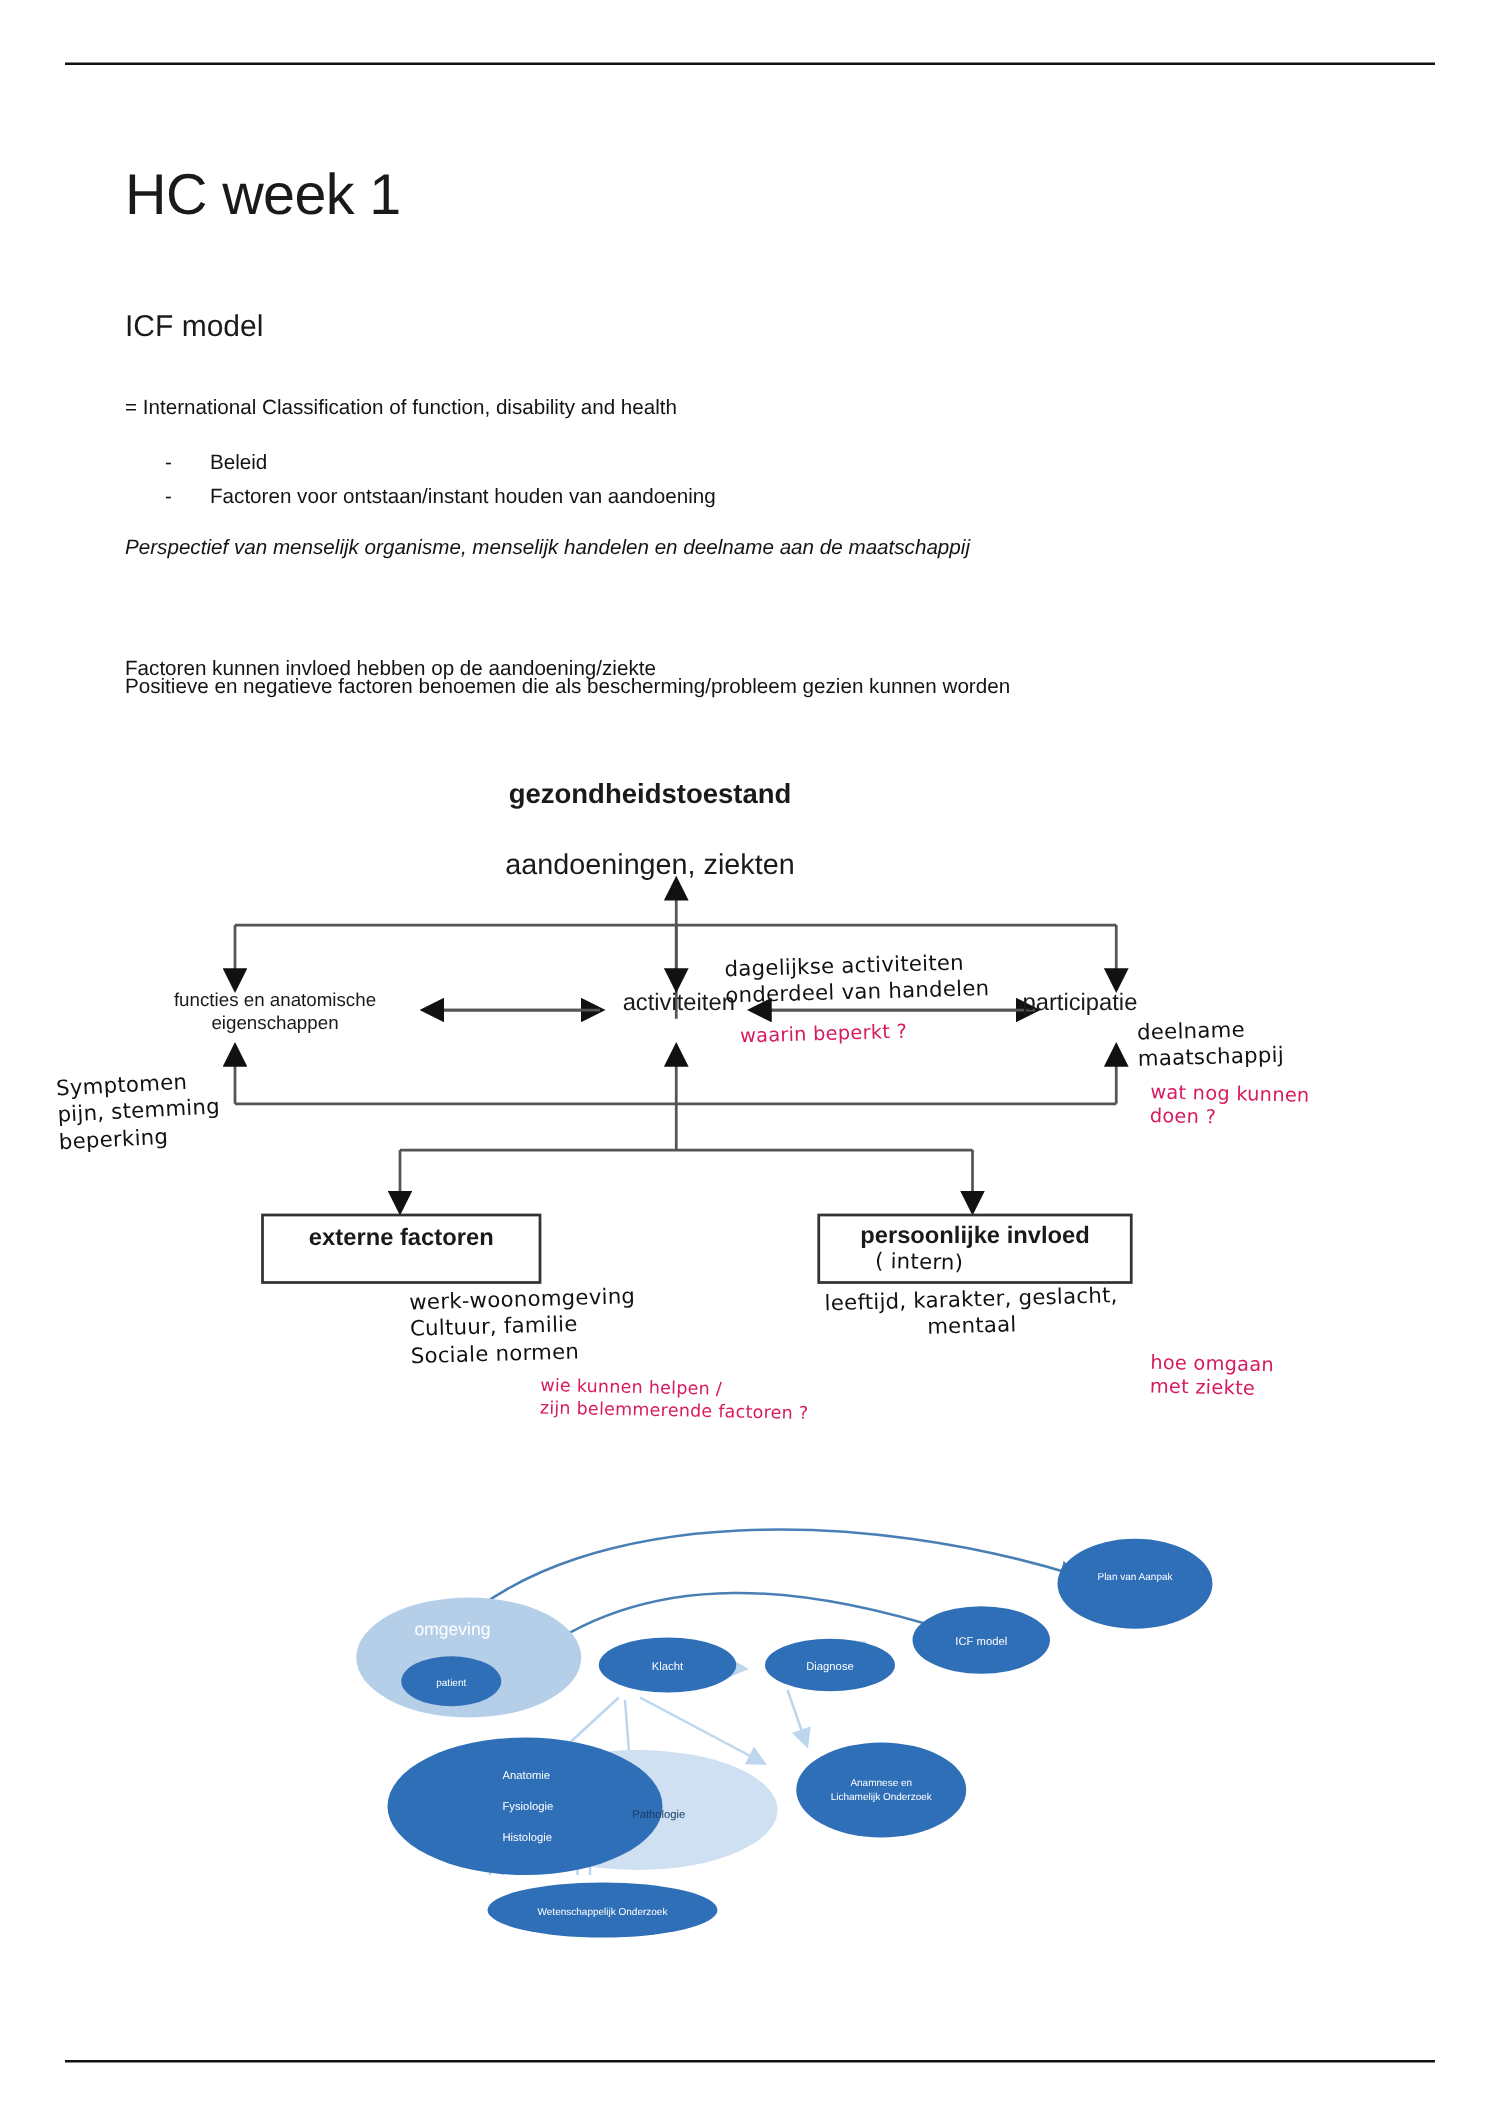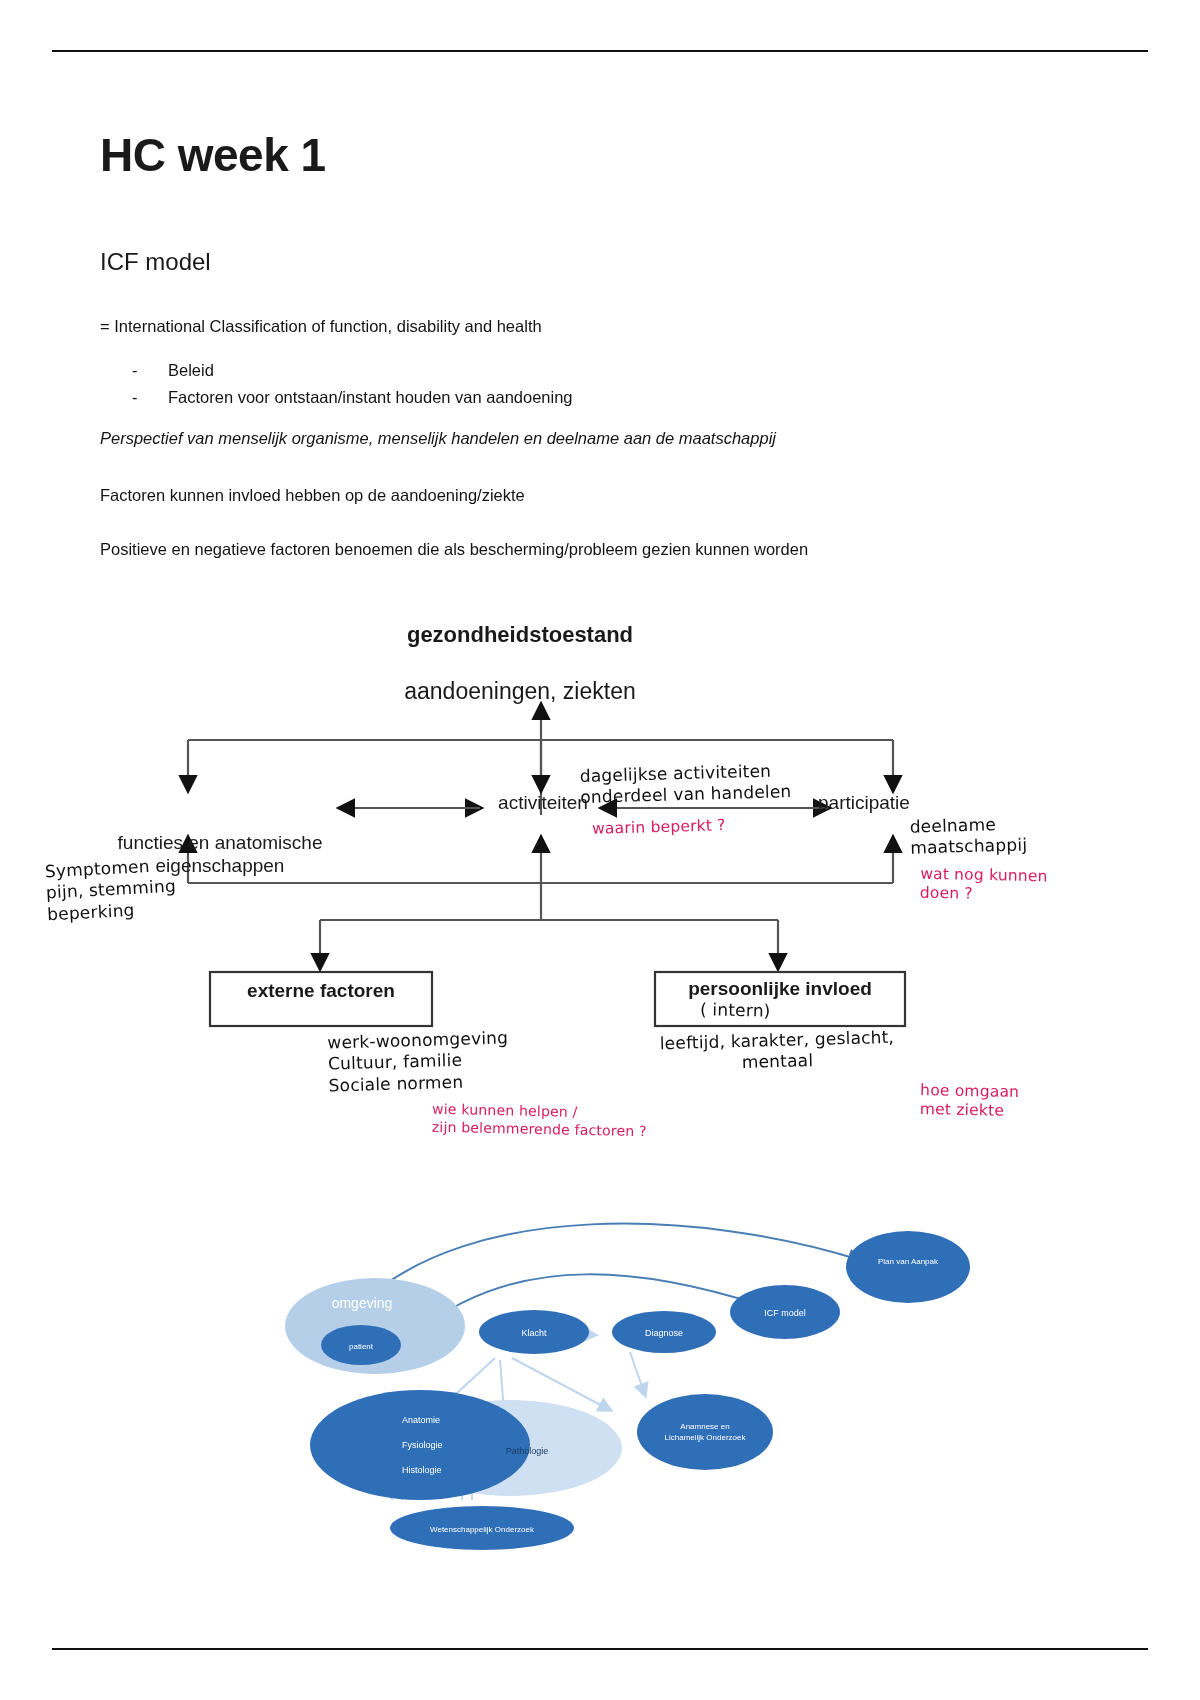--- a/index.html
+++ b/index.html
@@ -32,21 +32,21 @@
     top: 1648px;
     width: 1096px;
     height: 0;
     border-top: 2px solid #111;
   }
   .doc-title {
     position: absolute;
     left: 100px;
     top: 128px;
     font-size: 46px;
-    font-weight: 700;
+    font-weight: 400;
     letter-spacing: -0.5px;
     color: #1a1a1a;
   }
   .sec-title {
     position: absolute;
     left: 100px;
     top: 248px;
     font-size: 24px;
     font-weight: 400;
     color: #1a1a1a;
@@ -128,21 +128,21 @@
       <span>Beleid</span>
     </div>
     <div class="row">
       <span class="dash">-</span>
       <span>Factoren voor ontstaan/instant houden van aandoening</span>
     </div>
   </div>
 
   <div class="para italic" style="top:427px;">Perspectief van menselijk organisme, menselijk handelen en deelname aan de maatschappij</div>
 
-  <div class="para" style="top:484px;">Factoren kunnen invloed hebben op de aandoening/ziekte</div>
+  <div class="para" style="top:524px;">Factoren kunnen invloed hebben op de aandoening/ziekte</div>
 
   <div class="para" style="top:538px;">Positieve en negatieve factoren benoemen die als bescherming/probleem gezien kunnen worden</div>
 
   <div class="icf">
 
     <svg width="1200" height="560" viewBox="0 0 1200 560">
       <defs>
         <marker id="ah" markerWidth="9" markerHeight="9" refX="7" refY="4.5" orient="auto">
           <path d="M0,0 L9,4.5 L0,9 z" fill="#111"></path>
         </marker>
@@ -173,21 +173,21 @@
         <line x1="778" y1="320" x2="778" y2="368" marker-end="url(#ah)"></line>
       </g>
 
       <rect x="210" y="372" width="222" height="54" fill="none" stroke="#333" stroke-width="2.2"></rect>
       <rect x="655" y="372" width="250" height="54" fill="none" stroke="#333" stroke-width="2.2"></rect>
     </svg>
 
     <div class="dlabel bold" style="left:400px; top:22px; width:240px; font-size:22px;">gezondheidstoestand</div>
     <div class="dlabel" style="left:400px; top:78px; width:240px; font-size:23px;">aandoeningen, ziekten</div>
 
-    <div class="dlabel" style="left:95px; top:192px; width:250px; font-size:19px;margin-top:40px;">
+    <div class="dlabel" style="left:95px; top:192px; width:250px; font-size:15px;">
       <div>functies en anatomische</div>
       <div>eigenschappen</div>
     </div>
 
     <div class="dlabel" style="left:468px; top:192px; width:150px; font-size:19px;">activiteiten</div>
 
     <div class="dlabel" style="left:818px; top:192px; width:160px; font-size:19px; text-align:left;">participatie</div>
 
     <div class="dlabel bold" style="left:210px; top:380px; width:222px; font-size:19px;">externe factoren</div>
     <div class="dlabel bold" style="left:655px; top:378px; width:250px; font-size:19px;">persoonlijke invloed</div>

